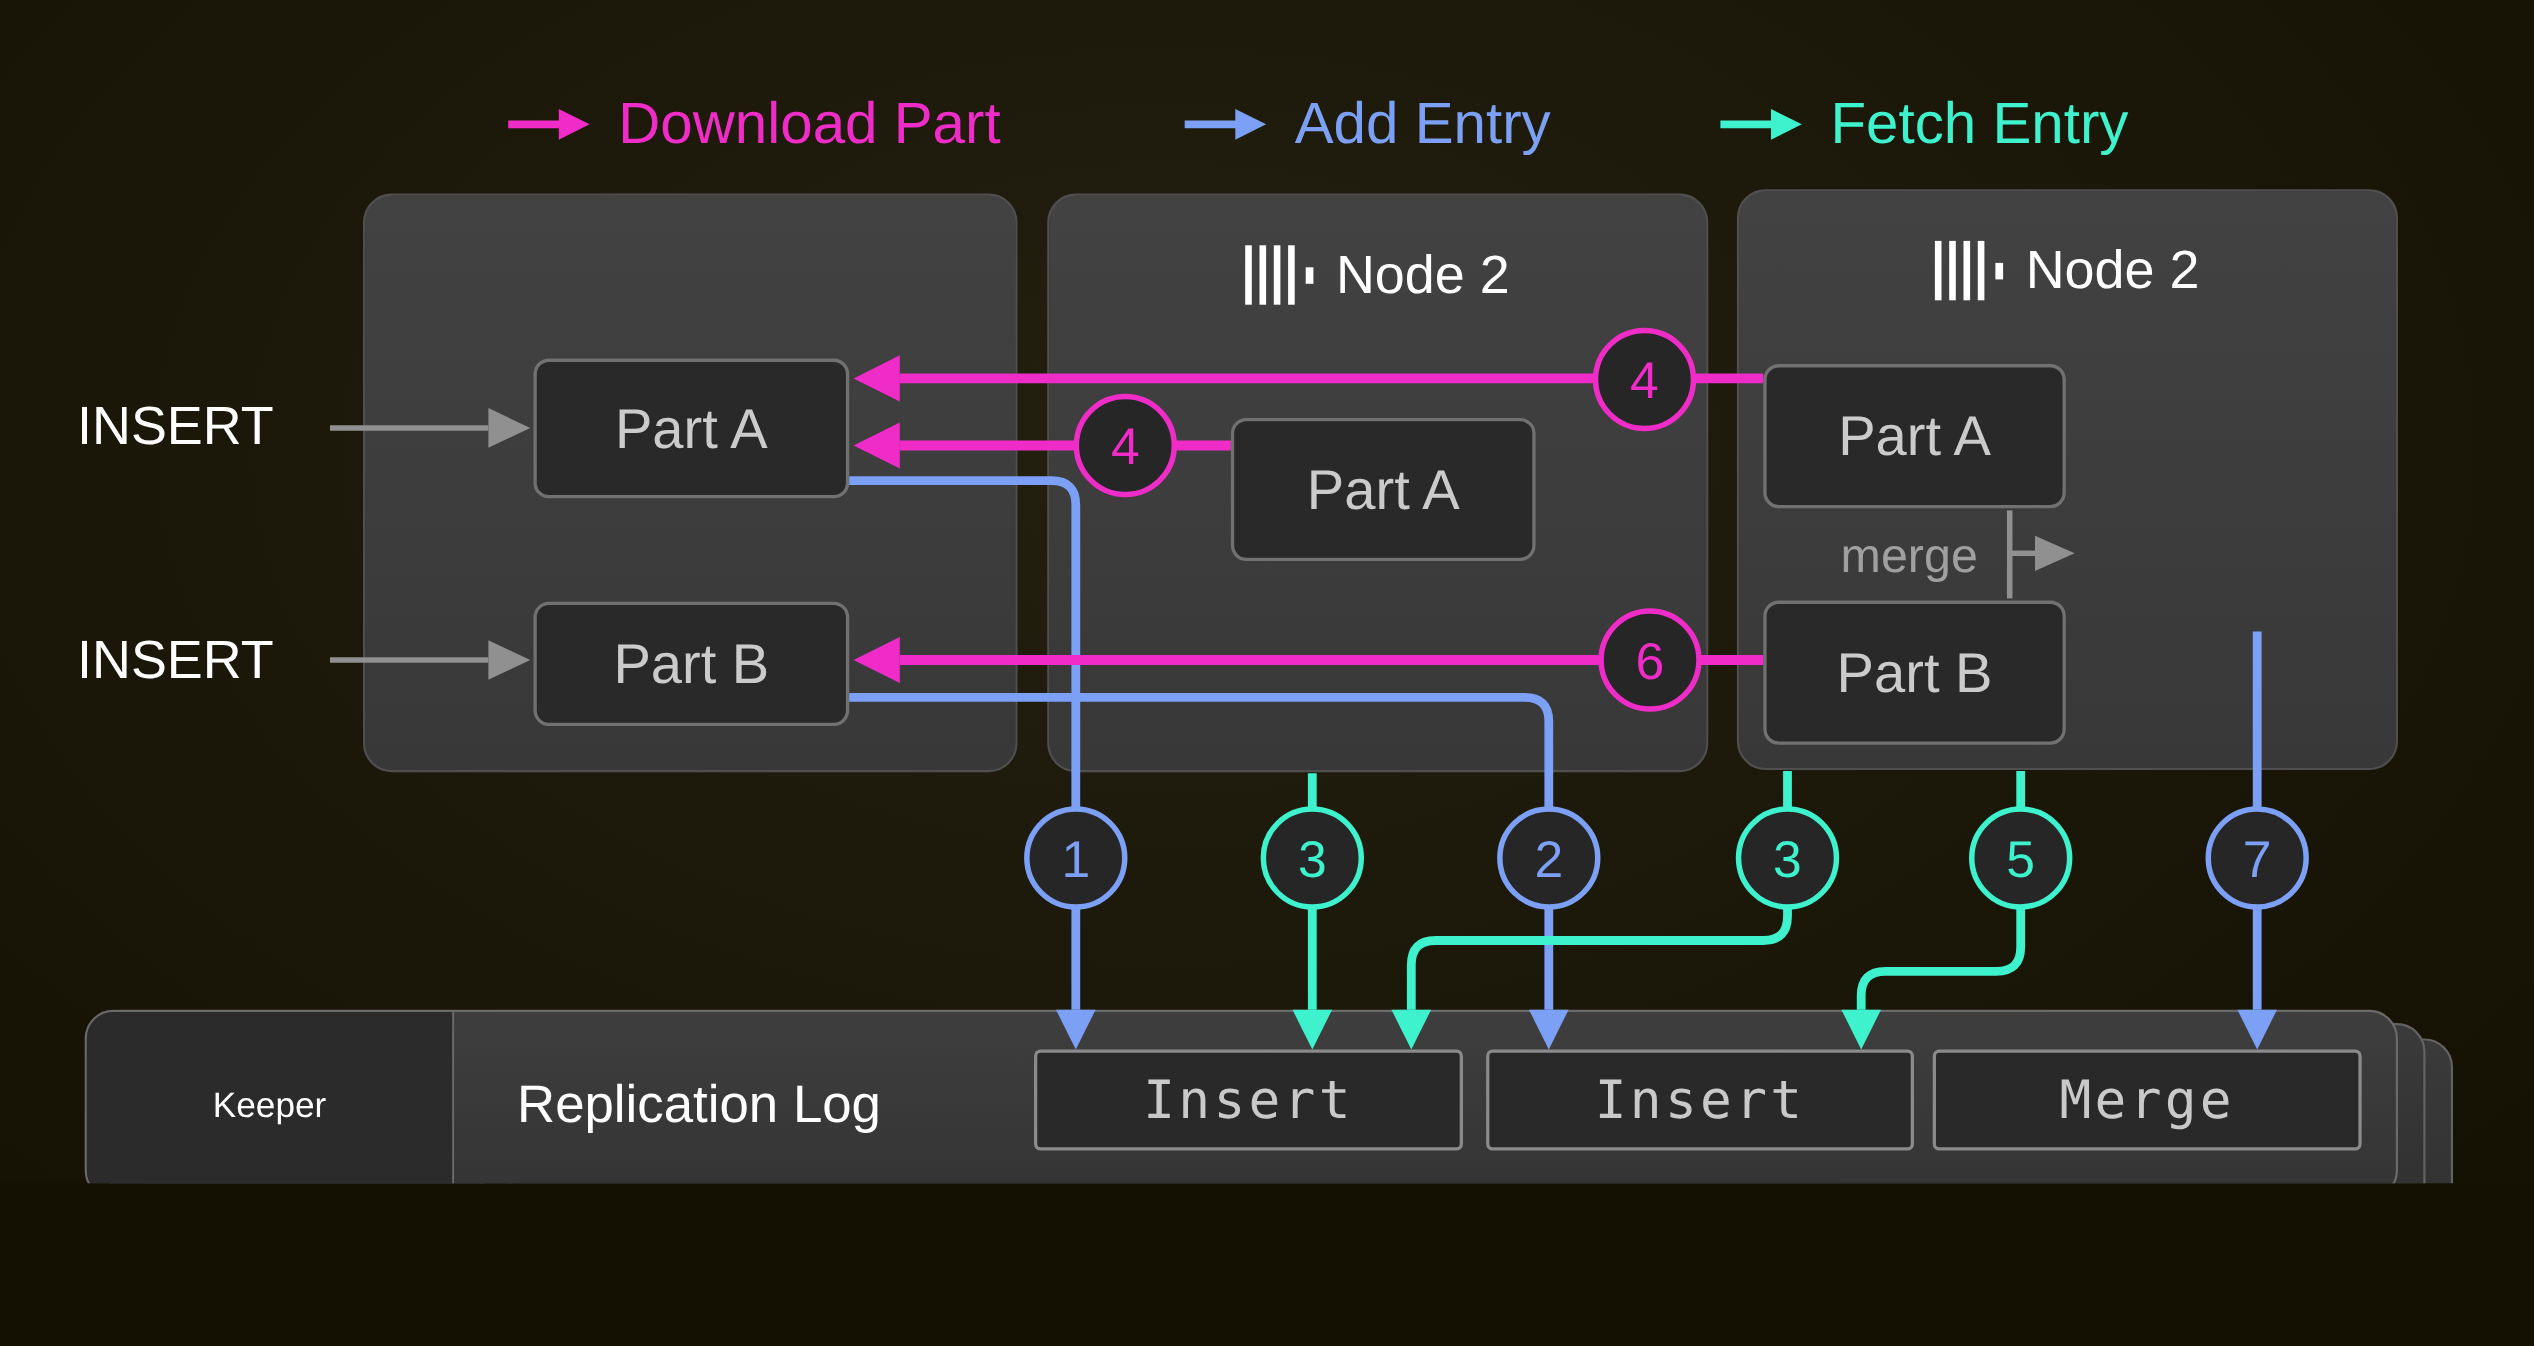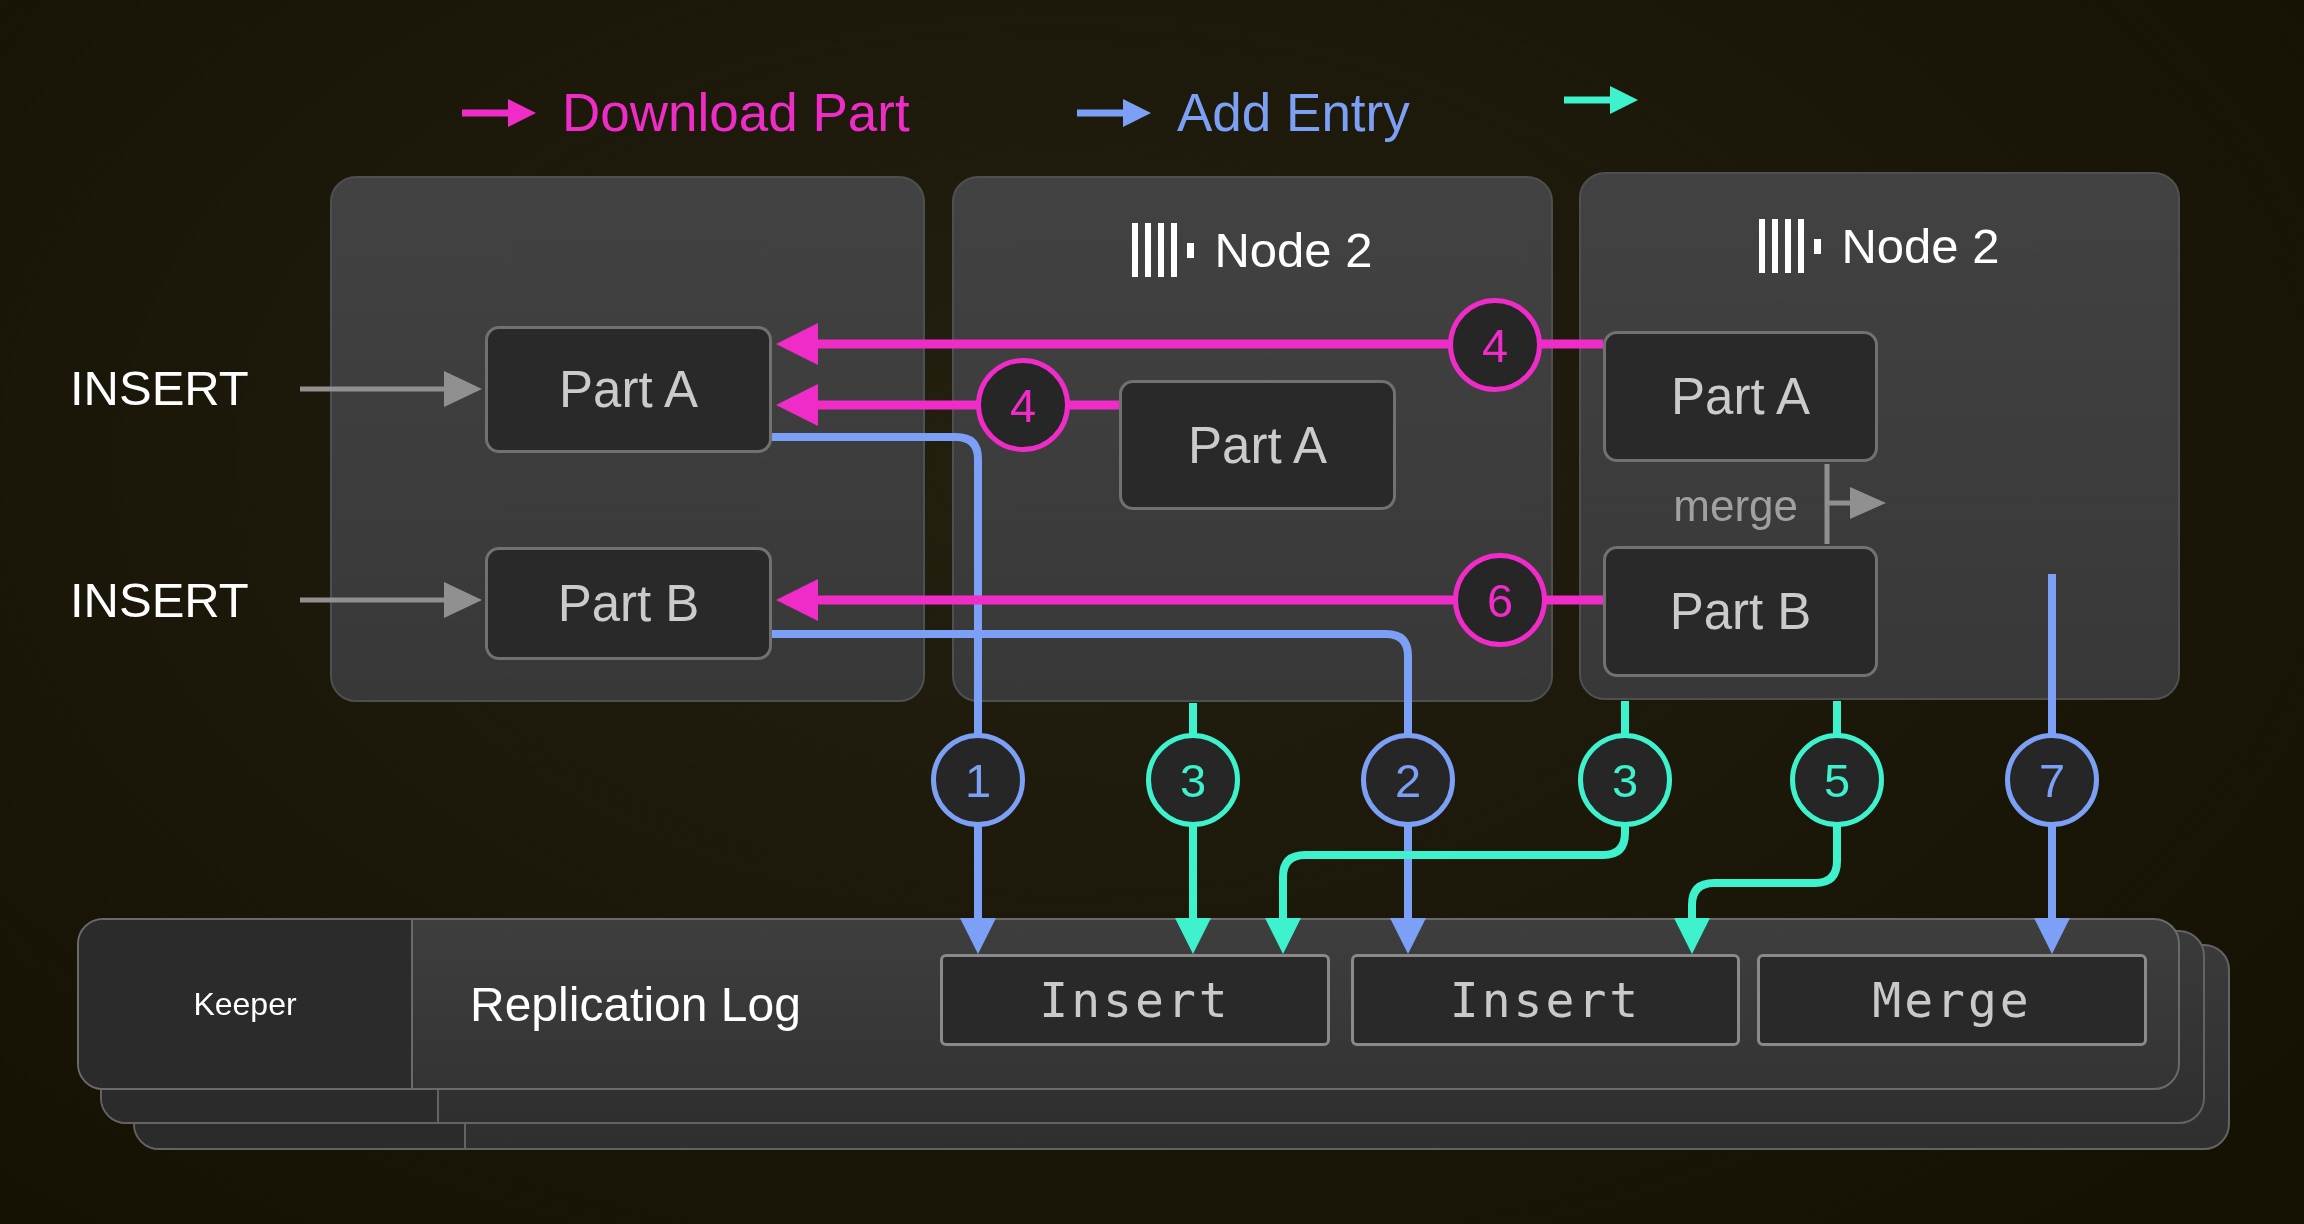--- a/index.html
+++ b/index.html
@@ -1,17 +1,17 @@
 <!DOCTYPE html>
 <html style="--magenta: #f02cc8; --blue: #7ba0f5; --teal: #3df2cc; --gray: #909090;"><head>
 <meta charset="utf-8">
 <style>
   html,body{margin:0;padding:0;background:#141103;}
   .canvas{
-    position:relative;width:2304px;height:1224px;overflow:hidden;
+    position:relative;width:2304px;height:1076px;overflow:hidden;
     background:radial-gradient(1600px 1000px at 46% 38%, #232010 0%, #1b180a 55%, #151203 100%);
     font-family:"Liberation Sans", sans-serif;
   }
   
   .legend-item{position:absolute;top:82px;display:flex;align-items:center;gap:24px;font-size:53px;font-weight:500;}
   .legend-item svg{display:block;}
   .lg-magenta{color:var(--magenta);}
   .lg-blue{color:var(--blue);}
   .lg-teal{color:var(--teal);}
   
@@ -78,20 +78,21 @@
       <line x1="2" y1="18" x2="52" y2="18" class="st-blue" style="stroke-width:7"></line>
       <polygon points="76,18 48,4 48,32" class="fl-blue"></polygon>
     </svg>
     <span>Add Entry</span>
   </div>
   <div class="legend-item lg-teal" style="left:1562px">
     <svg width="78" height="36" viewBox="0 0 78 36">
       <line x1="2" y1="18" x2="52" y2="18" class="st-teal" style="stroke-width:7"></line>
       <polygon points="76,18 48,4 48,32" class="fl-teal"></polygon>
     </svg>
+    <span>Fetch Entry</span>
   </div>
 
   <div class="node" style="left:330px;top:176px;width:595px;height:526px"></div>
   <div class="node" style="left:952px;top:176px;width:601px;height:526px"></div>
   <div class="node" style="left:1579px;top:172px;width:601px;height:528px"></div>
 
   <div class="node-header" style="left:952px;top:222px;width:601px">
     <span class="ch-icon">
         <i></i>
         <i></i>

